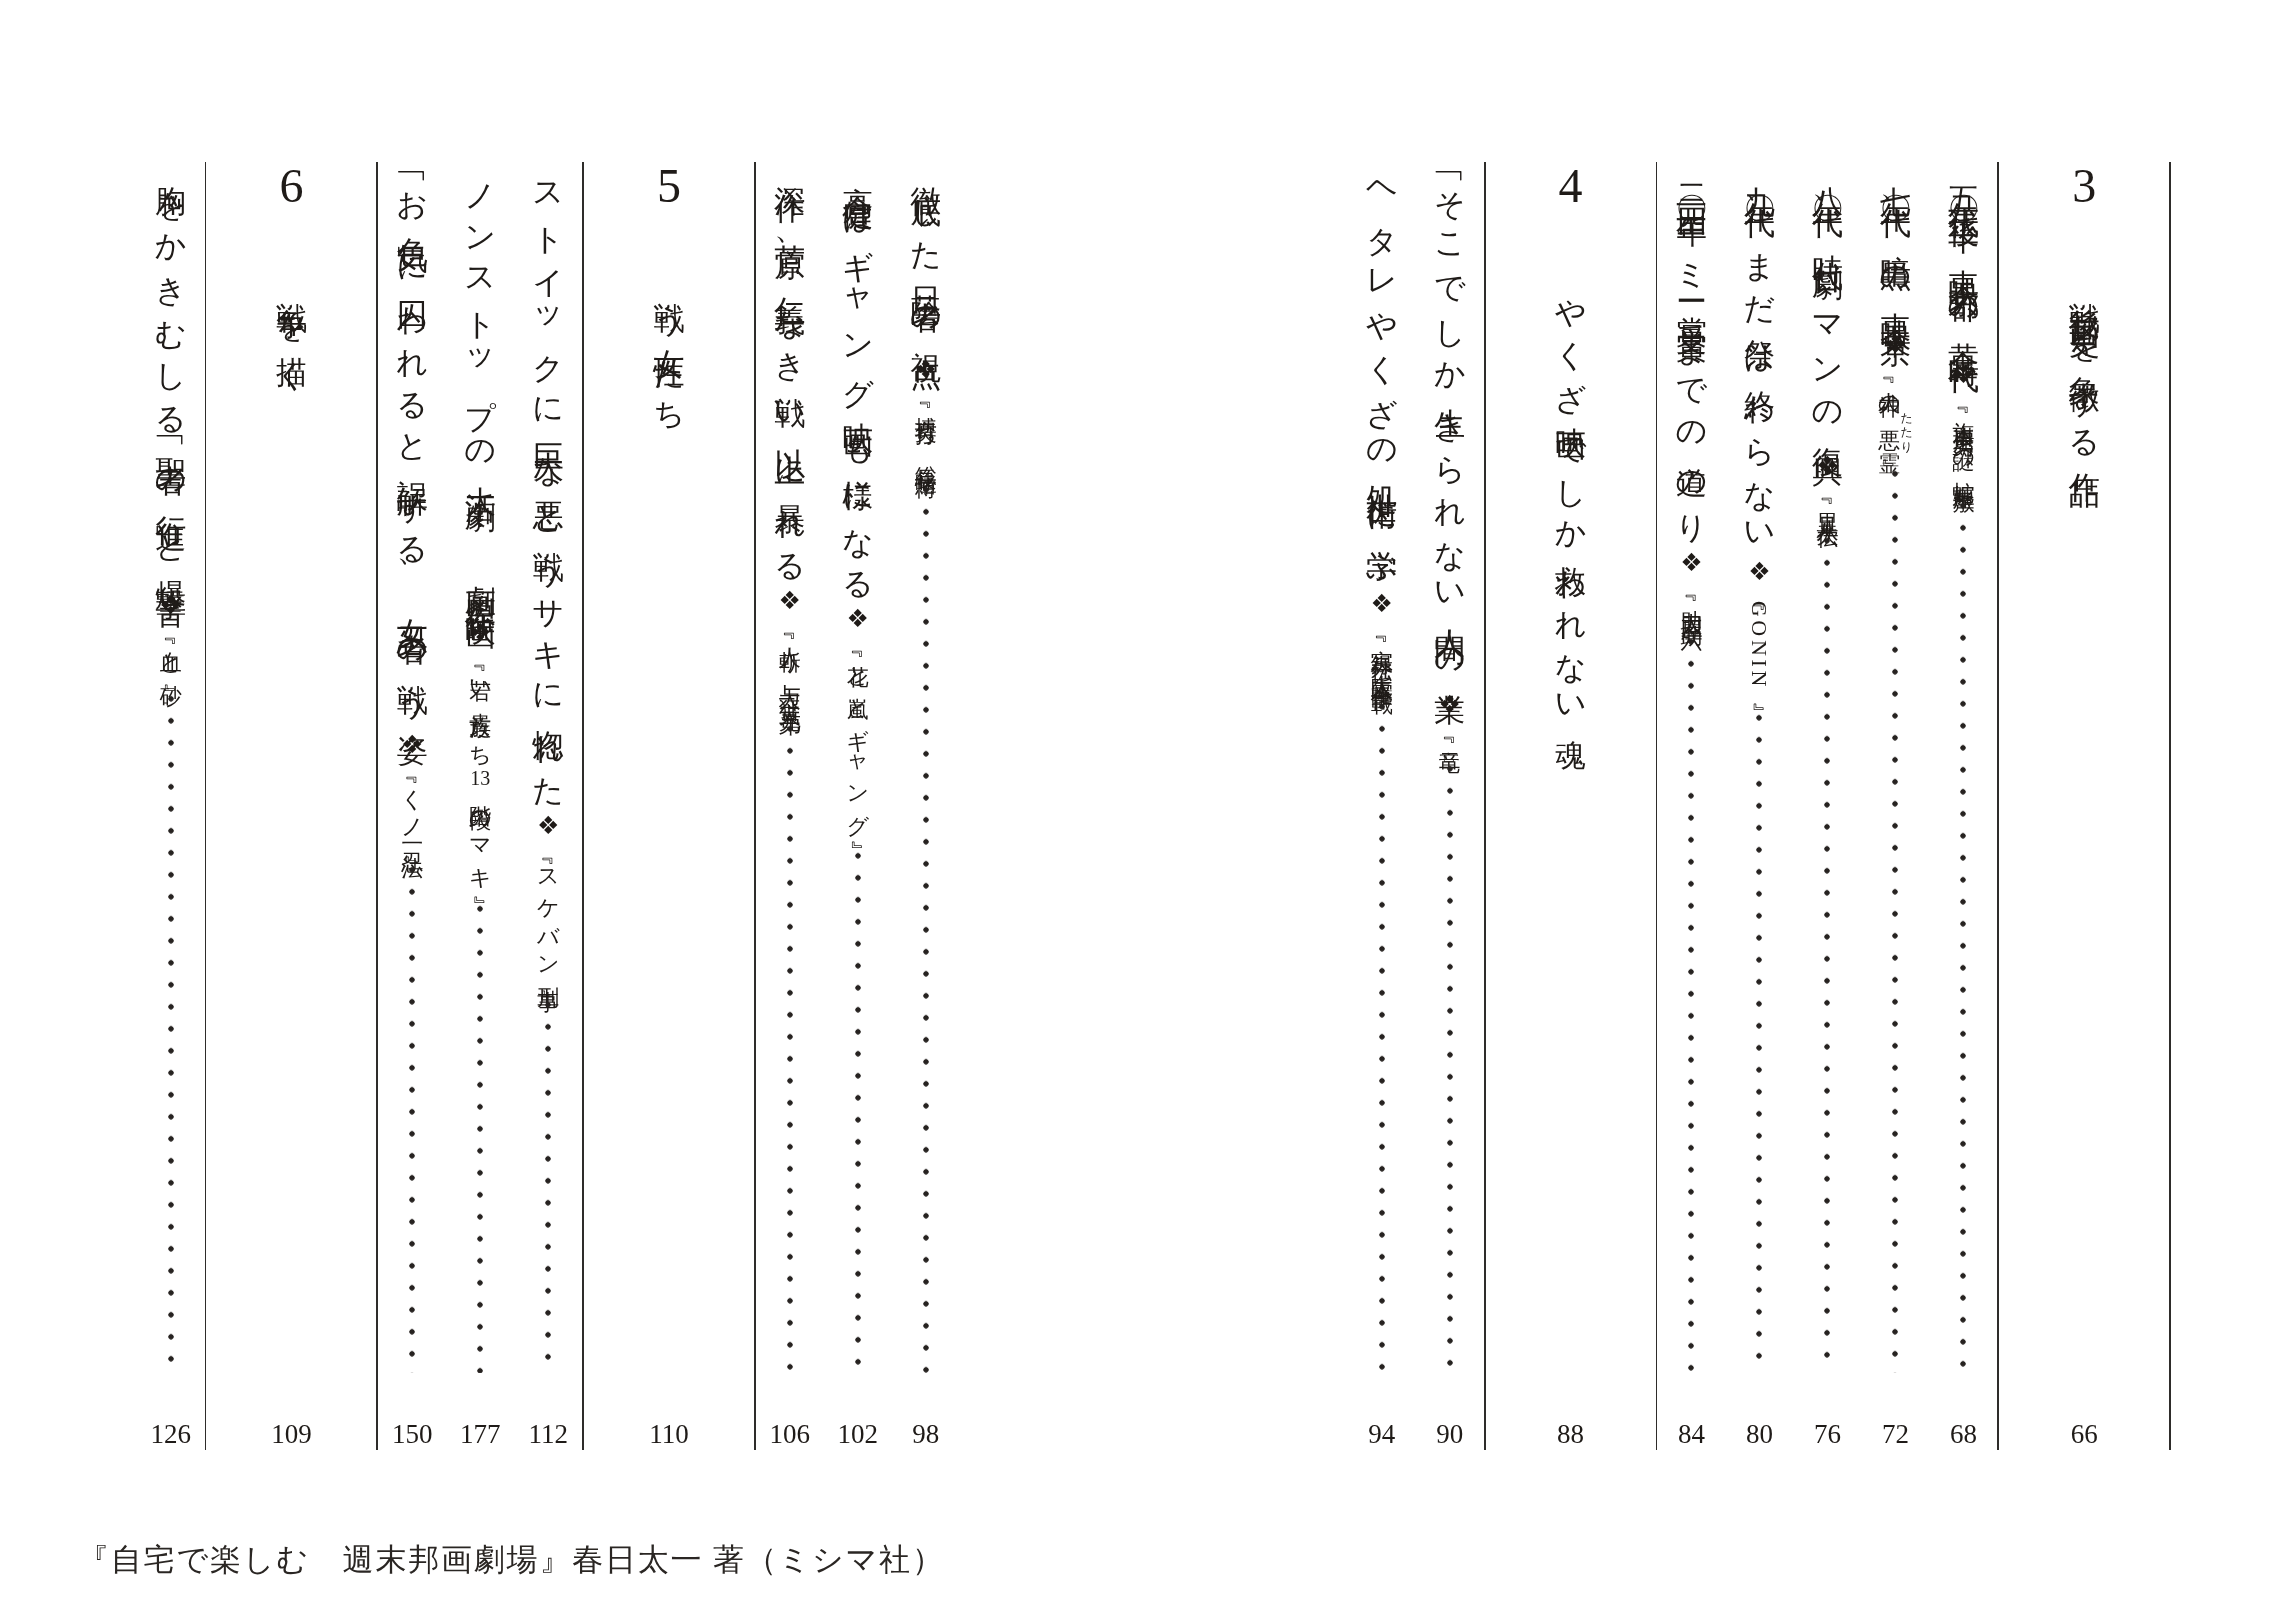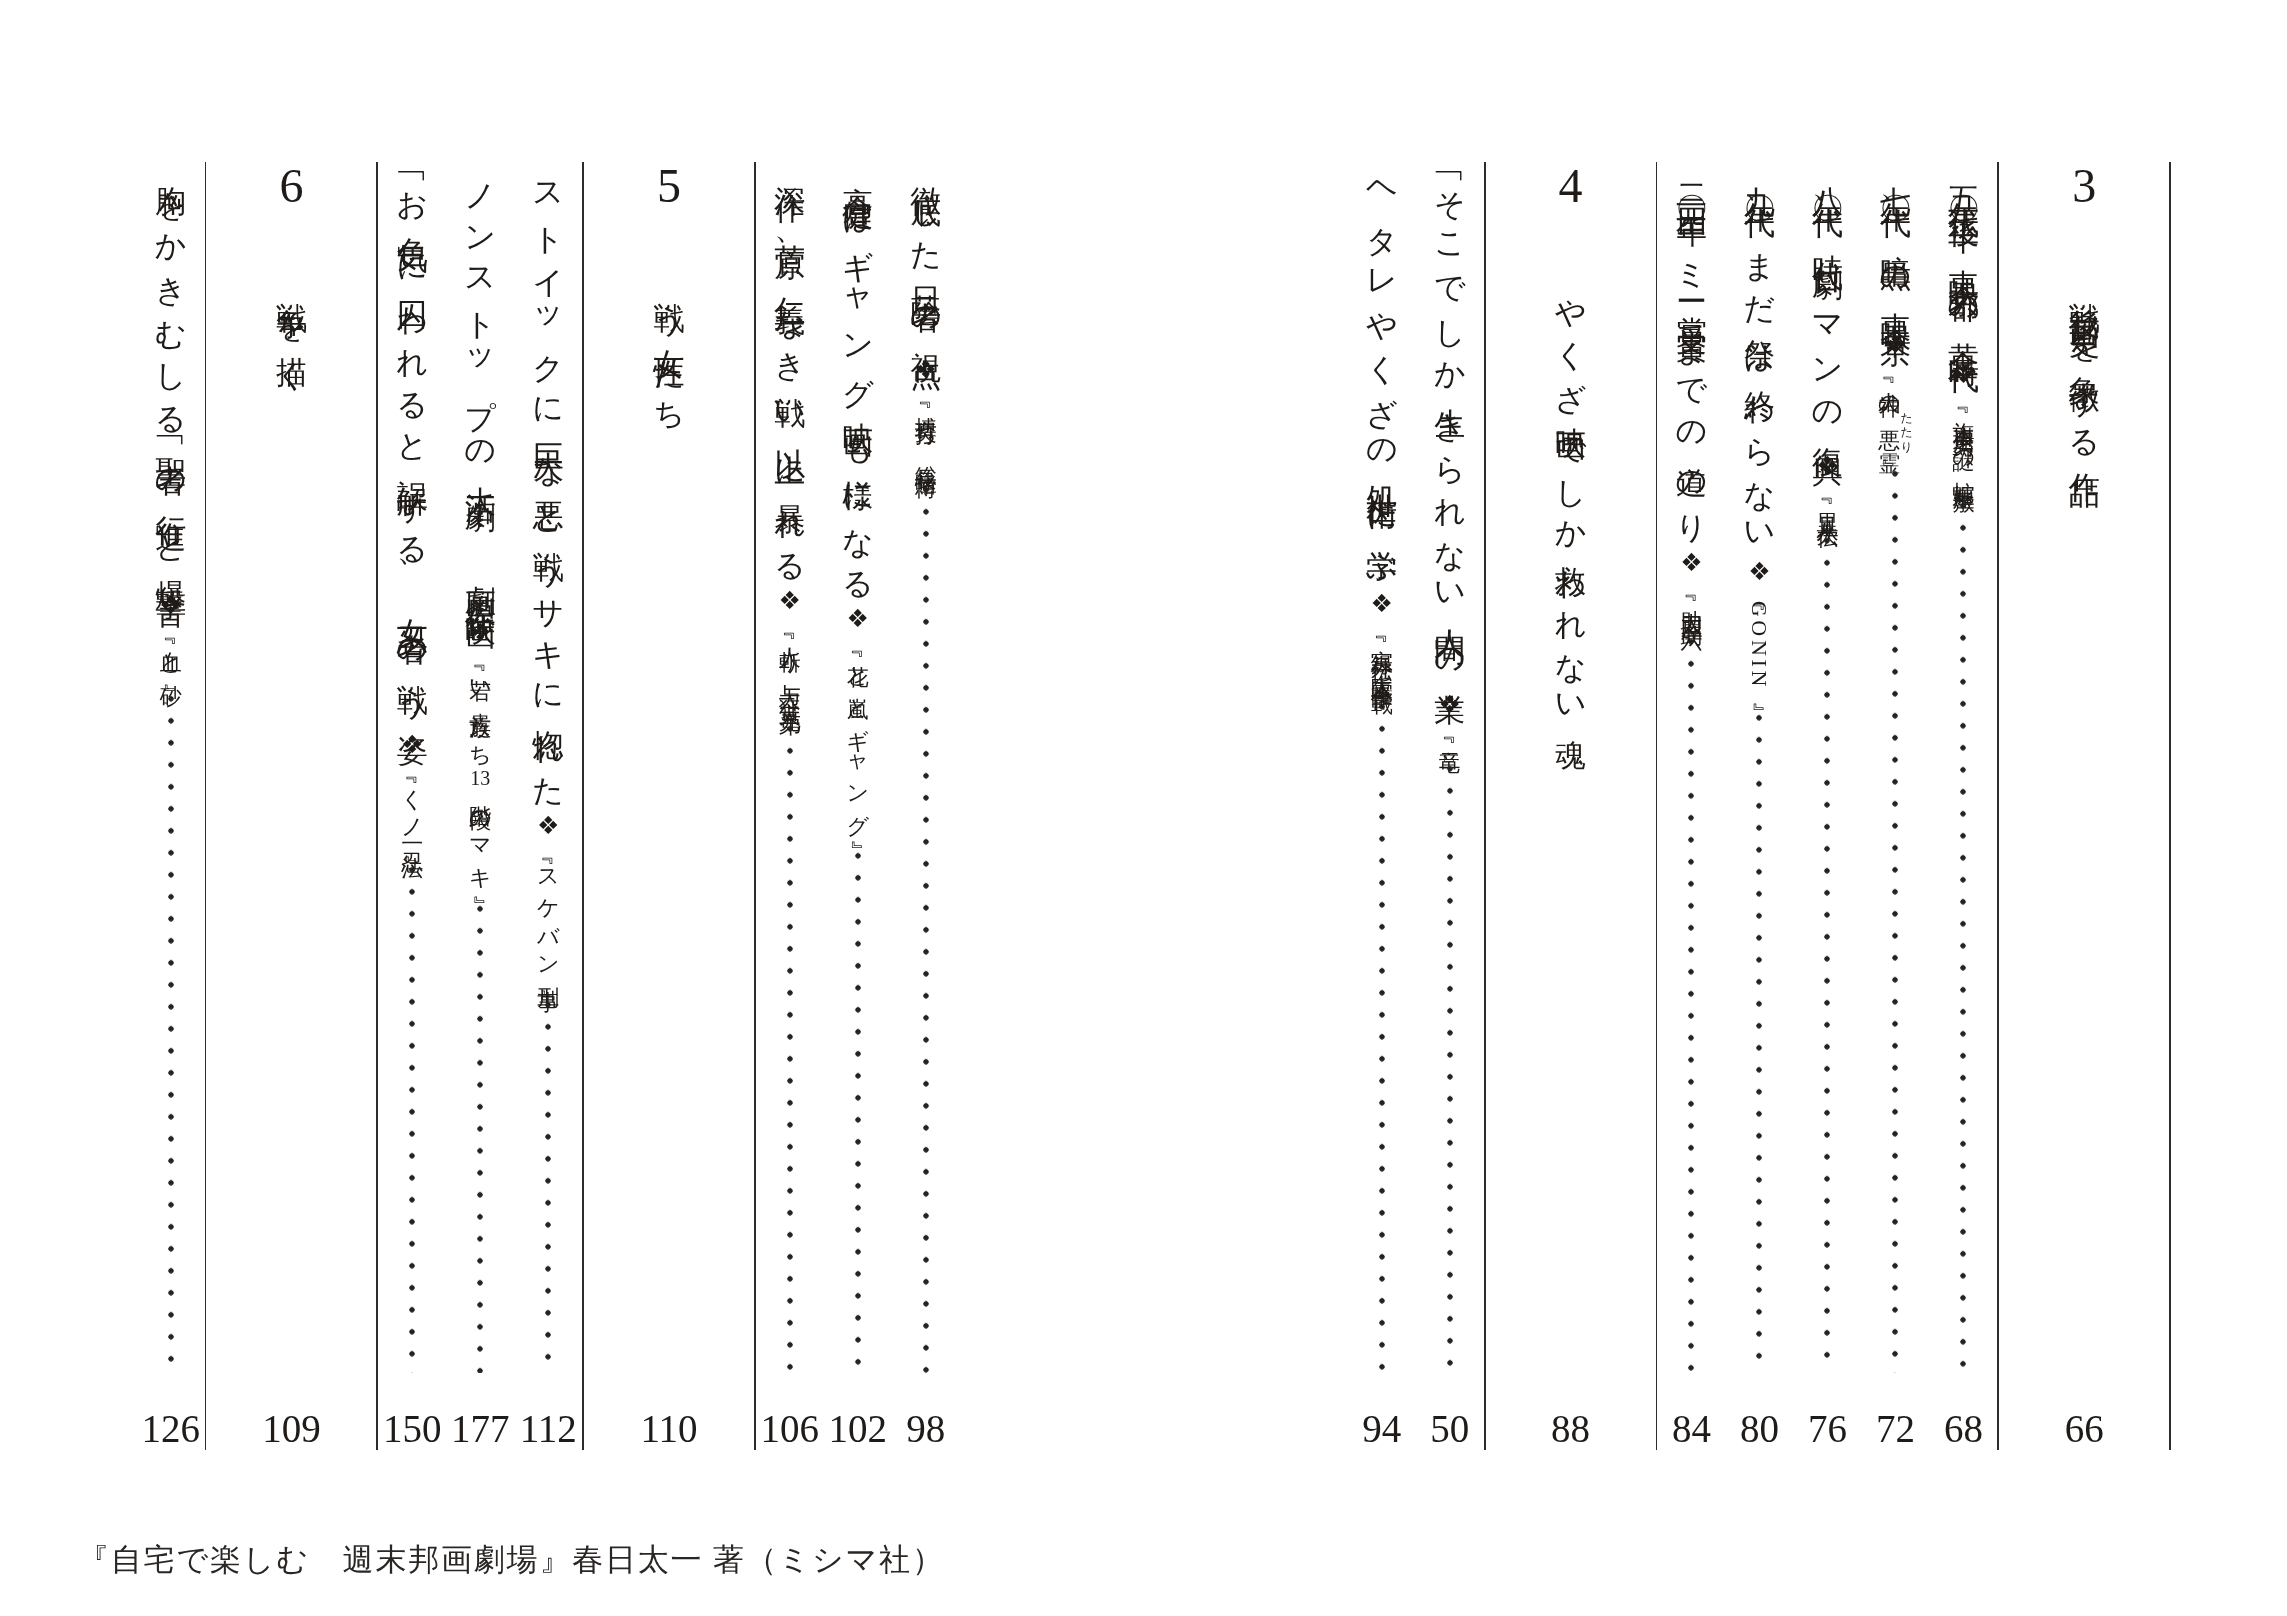--- a/index.html
+++ b/index.html
@@ -35,21 +35,21 @@
   ruby{ruby-position:over;}
   rt{font-size:12px;letter-spacing:0.9px;}
   .dots{
     flex:1 1 0;min-height:0;width:100%;margin:11px 0 16.6px 0;
     background-image:radial-gradient(circle,#262220 2.4px,transparent 3px);
     background-size:100% 22px;background-repeat:repeat-y;background-position:50% 1.8px;
   }
   .spacer{flex:1 1 0;}
   .page-num{
     height:59px;display:flex;align-items:flex-end;justify-content:center;
-    font-size:39px;line-height:1;padding-bottom:1.8px;
+    font-size:27px;line-height:1;padding-bottom:1.8px;
   }
   .caption{
     position:absolute;left:78px;top:1539px;
     font-family:Liberation Serif, serif;
     font-size:31px;letter-spacing:1.8px;color:#2a2623;white-space:pre;
   }
 </style>
 </head>
 <body>
 
@@ -115,21 +115,21 @@
     <div class="page-num">88</div>
   </div>
 
   <div class="sep"></div>
 
   <div class="entry-col">
     <div class="entry-heading vtext">「そこでしか生きられない人間」の業</div>
     <div class="diamond">❖</div>
     <div class="entry-title vtext">『竜二』</div>
     <div class="dots"></div>
-    <div class="page-num">50</div>
+    <div class="page-num">90</div>
   </div>
 
   <div class="entry-col">
     <div class="entry-heading vtext">ヘタレやくざの処世術に学ぶ</div>
     <div class="diamond">❖</div>
     <div class="entry-title vtext">『実録外伝 大阪電撃作戦』</div>
     <div class="dots"></div>
     <div class="page-num">94</div>
   </div>
 

